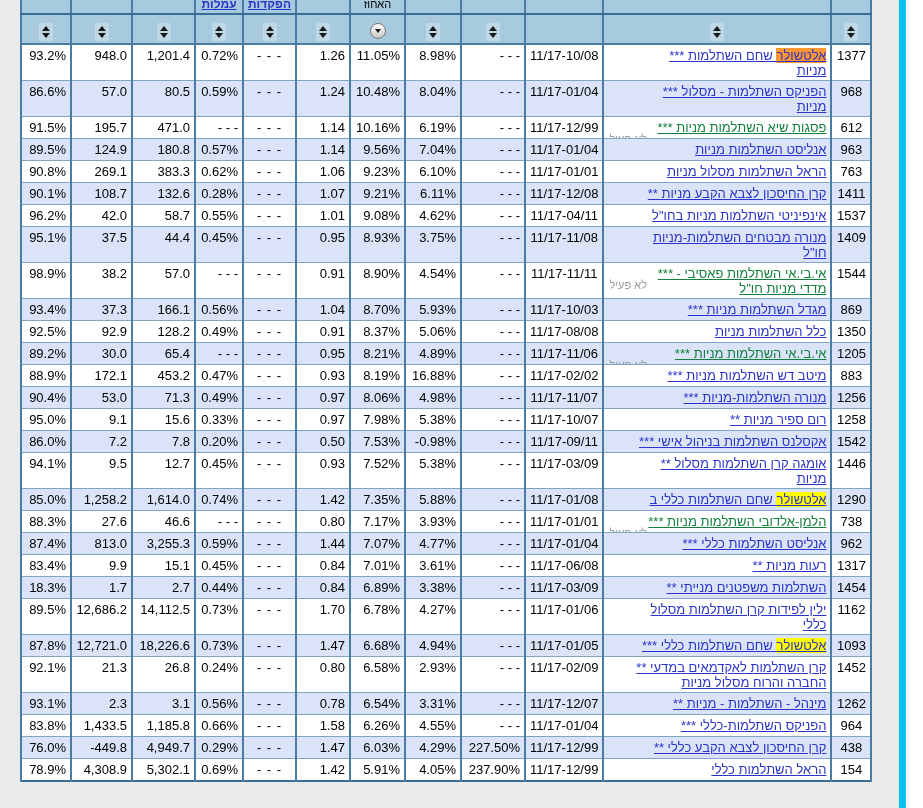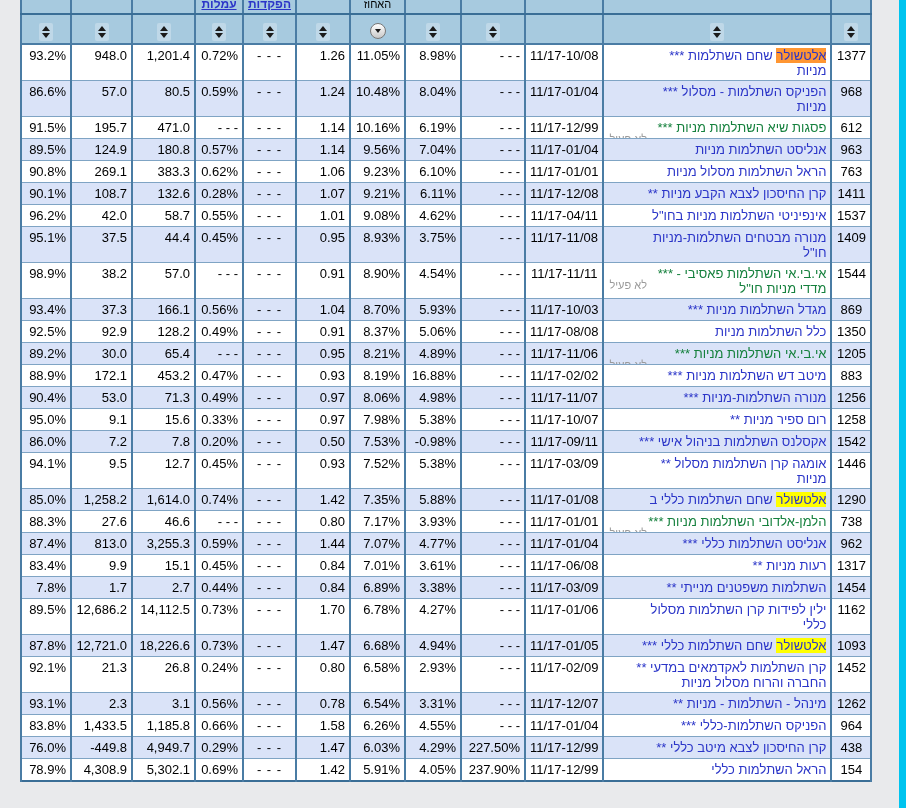--- a/index.html
+++ b/index.html
@@ -22,21 +22,21 @@
   tr.r-even td { background:#fff; }
   tr.r-odd  td { background:#DAE3F8; }
 
   td.num  { direction:ltr; text-align:right; white-space:nowrap; }
   td.dash { direction:ltr; text-align:center; white-space:nowrap; letter-spacing:1px; }
   td.date { direction:ltr; text-align:center; white-space:nowrap; font-size:12.5px; }
   td.id   { direction:ltr; text-align:center; white-space:nowrap; }
   td.name { text-align:right; position:relative; padding-left:46px; height:22px; }
   td.pad  { height:22px; }
 
-  .fund-link { color:#2B35C8; cursor:pointer; line-height:15px; }
+  .fund-link { color:#2B35C8; text-decoration:underline; cursor:pointer; line-height:15px; }
   .fund-link .l2 { display:block; }
   .fund-link.inactive { color:#15803d; }
   .hl-active  { background:#FF9632; }
   .hl-passive { background:#FFFF00; }
   .notactive { position:absolute; left:5px; top:16px; font-size:11px; color:#9A9A9A;
                direction:rtl; white-space:nowrap; }
 
   .hdr-link { color:#2B35C8; font-weight:bold; text-decoration:underline; cursor:pointer;
               font-size:12px; white-space:nowrap; }
   .hdr-label { font-size:11px; color:#000; white-space:nowrap; }
@@ -441,21 +441,21 @@
             <td class="name"><span class="fund-link"><span>השתלמות משפטנים מנייתי **</span></span></td>
             <td class="date pad">11/17-03/09</td>
             <td class="num pad">- - -</td>
             <td class="num pad">3.38%</td>
             <td class="num pad">6.89%</td>
             <td class="num pad">0.84</td>
             <td class="dash pad">- - -</td>
             <td class="num pad">0.44%</td>
             <td class="num pad">2.7</td>
             <td class="num pad">1.7</td>
-            <td class="num pad">7.8%</td>
+            <td class="num pad">18.3%</td>
           </tr>
           <tr class="r-even">
             <td class="id pad">1162</td>
             <td class="name"><span class="fund-link"><span>ילין לפידות קרן השתלמות מסלול</span><span class="l2">כללי</span></span></td>
             <td class="date pad">11/17-01/06</td>
             <td class="num pad">- - -</td>
             <td class="num pad">4.27%</td>
             <td class="num pad">6.78%</td>
             <td class="num pad">1.70</td>
             <td class="dash pad">- - -</td>
@@ -515,21 +515,21 @@
             <td class="num pad">6.26%</td>
             <td class="num pad">1.58</td>
             <td class="dash pad">- - -</td>
             <td class="num pad">0.66%</td>
             <td class="num pad">1,185.8</td>
             <td class="num pad">1,433.5</td>
             <td class="num pad">83.8%</td>
           </tr>
           <tr class="r-odd">
             <td class="id pad">438</td>
-            <td class="name"><span class="fund-link"><span>קרן החיסכון לצבא מיטב כללי **</span></span></td>
+            <td class="name"><span class="fund-link"><span>קרן החיסכון לצבא הקבע כללי **</span></span></td>
             <td class="date pad">11/17-12/99</td>
             <td class="num pad">227.50%</td>
             <td class="num pad">4.29%</td>
             <td class="num pad">6.03%</td>
             <td class="num pad">1.47</td>
             <td class="dash pad">- - -</td>
             <td class="num pad">0.29%</td>
             <td class="num pad">4,949.7</td>
             <td class="num pad red">-449.8</td>
             <td class="num pad">76.0%</td>

